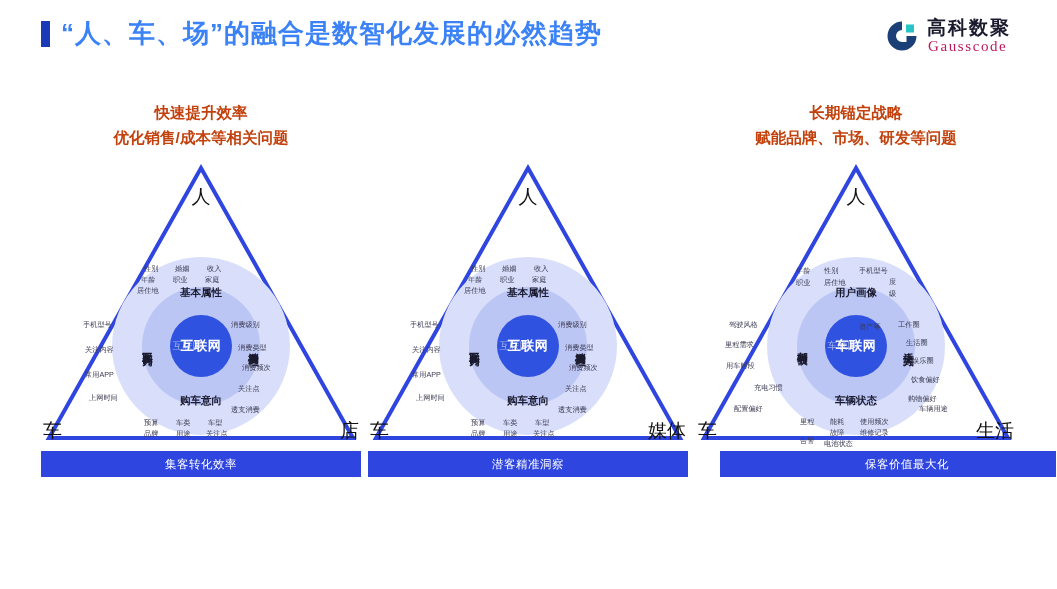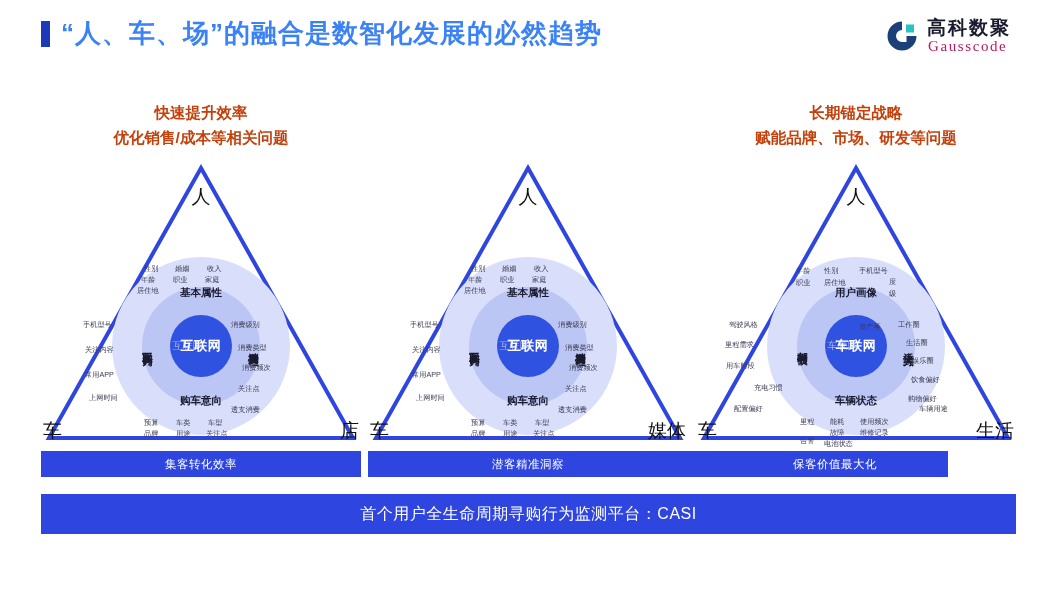--- a/index.html
+++ b/index.html
@@ -288,17 +288,16 @@
       <div class="tag" style="left:164px; top:257px;">使用频次</div>
       <div class="tag" style="left:104px; top:276px;">告警</div>
       <div class="tag" style="left:134px; top:268px;">故障</div>
       <div class="tag" style="left:164px; top:268px;">维修记录</div>
       <div class="tag" style="left:100px; top:279px;padding-left:28px;">电池状态</div>
     </div>
   </div>
 
   <div class="sub-bar" style="left:41px; width:320px;">集客转化效率</div>
   <div class="sub-bar" style="left:368px; width:320px;">潜客精准洞察</div>
-  <div class="sub-bar" style="left:684px; width:264px;padding-left:38px;">保客价值最大化</div>
-
-  <div class="main-bar">首个用户全生命周期寻购行为监测平台：CASI</div>
+  <div class="sub-bar" style="left:720px; width:336px;padding-left:38px;">保客价值最大化</div>
+
 
 </div>
 
 </body></html>

